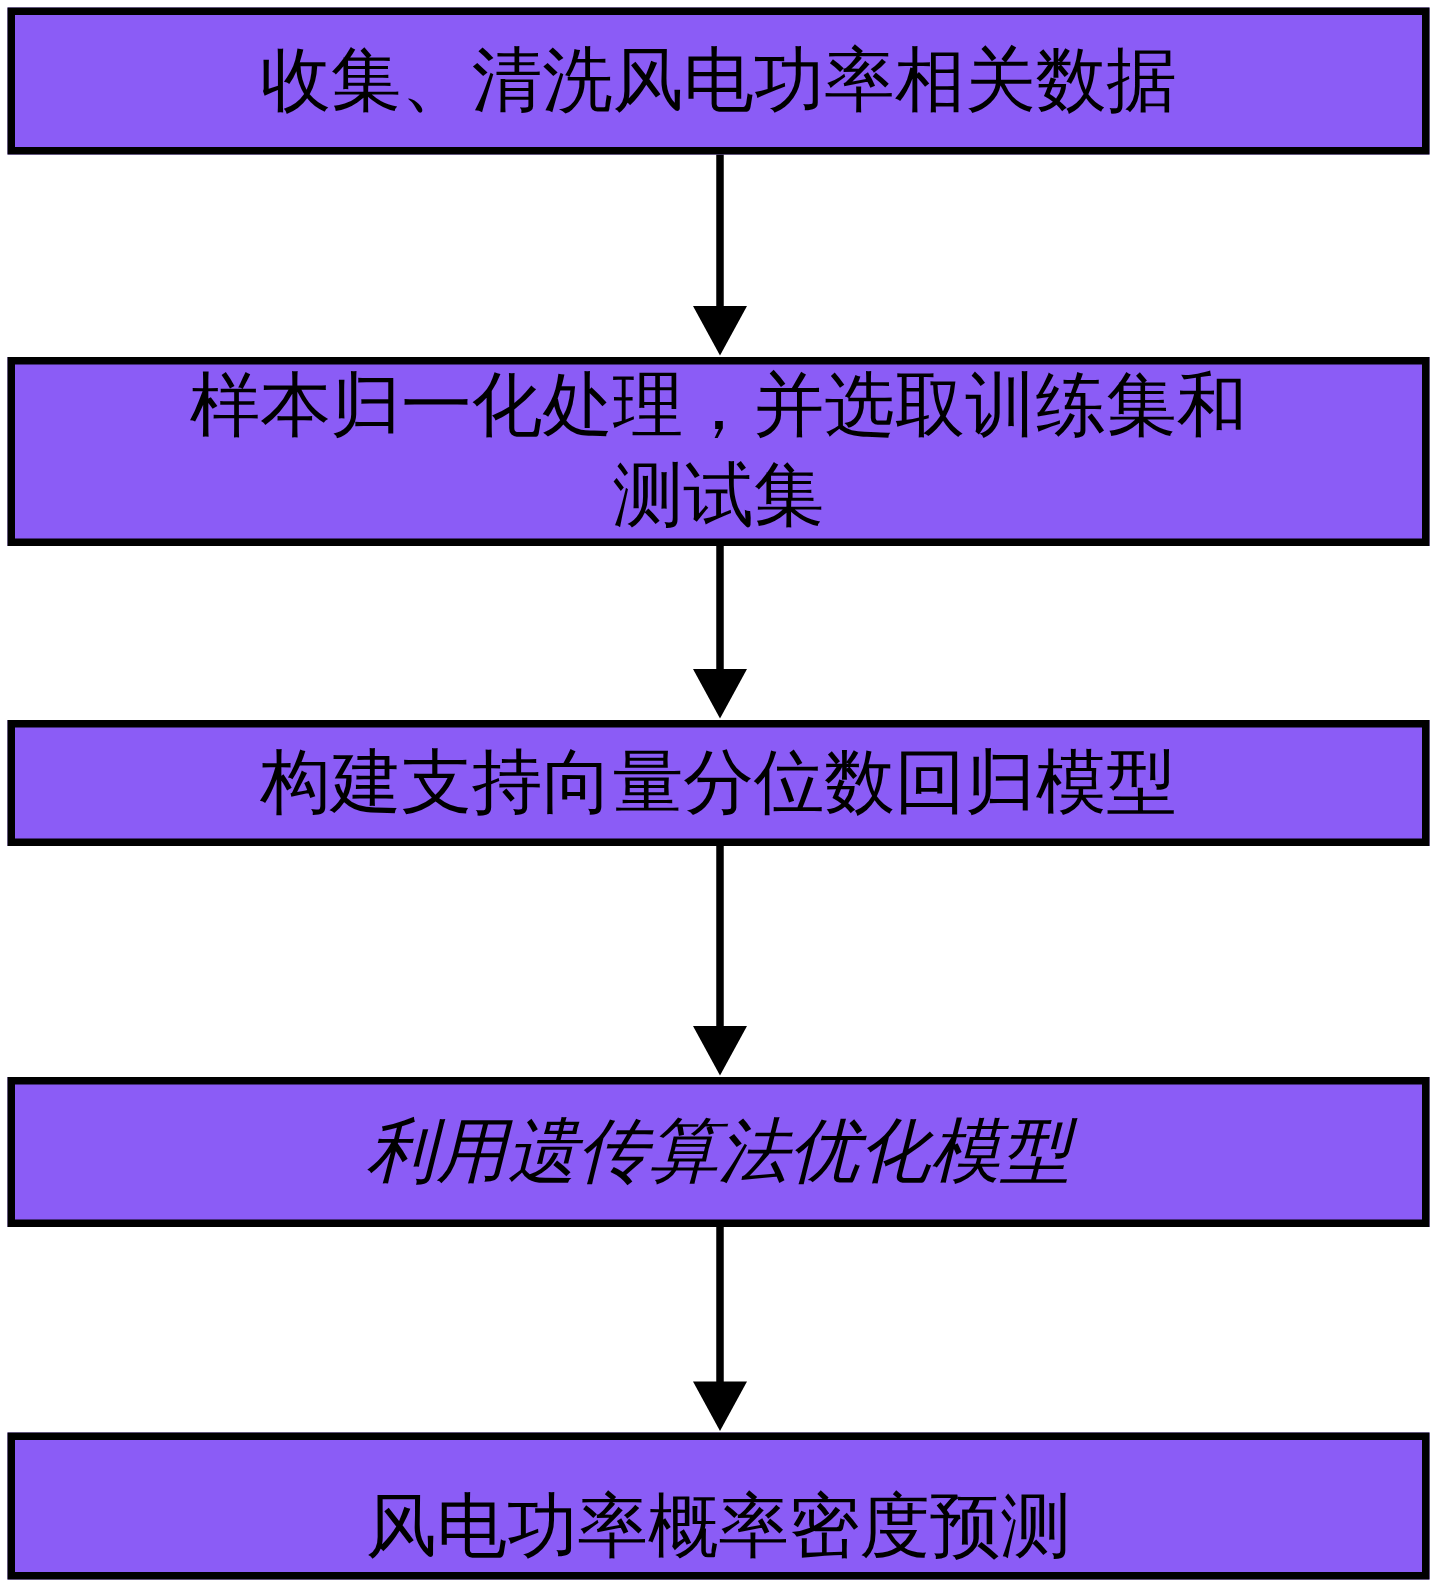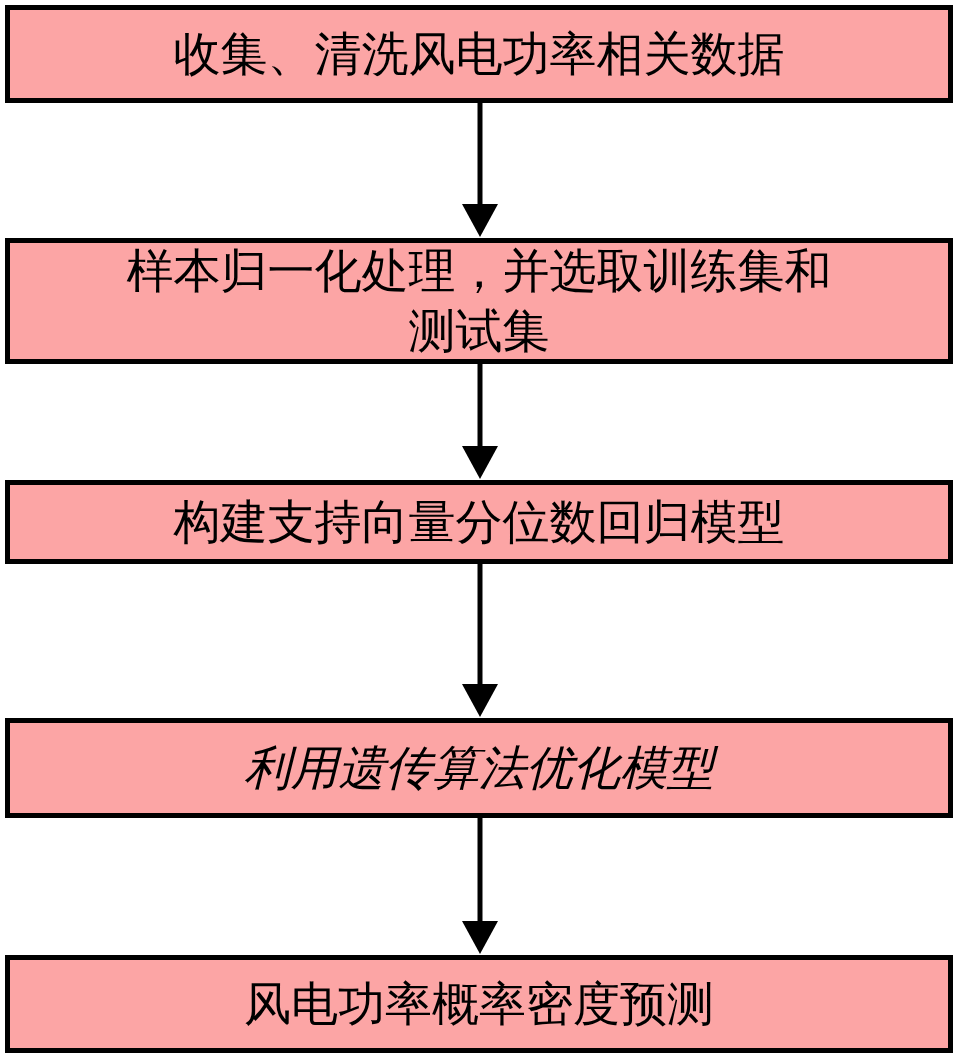--- a/index.html
+++ b/index.html
@@ -17,41 +17,41 @@
     height: 1062px;
     background: #ffffff;
     overflow: hidden;
   }
   .node {
     position: absolute;
     left: 5px;
     width: 948px;
     box-sizing: border-box;
     border: 5px solid #000000;
-    background: #fca5a5;
+    background: #8b5cf6;
     display: flex;
     align-items: center;
     justify-content: center;
     text-align: center;
   }
   .node-label {
     font-family: "DejaVu Sans", "Liberation Sans", sans-serif;
     font-size: 47px;
     line-height: 1.28;
     color: #000000;
     letter-spacing: 0px;
     white-space: pre-line;
     font-weight: 400;
   }
   
   .node-1 { top: 5px;   height: 98px; }
   .node-2 { top: 238px; height: 126px; }
   .node-3 { top: 480px; height: 84px; }
   .node-4 { top: 718px; height: 100px; font-style: italic; }
-  .node-5 { top: 955px; height: 98px; }
+  .node-5 { top: 955px; height: 98px; align-items: flex-end; }
 
   .connector {
     position: absolute;
     left: 0;
     top: 0;
     width: 958px;
     height: 1062px;
     pointer-events: none;
   }
   .connector line {

